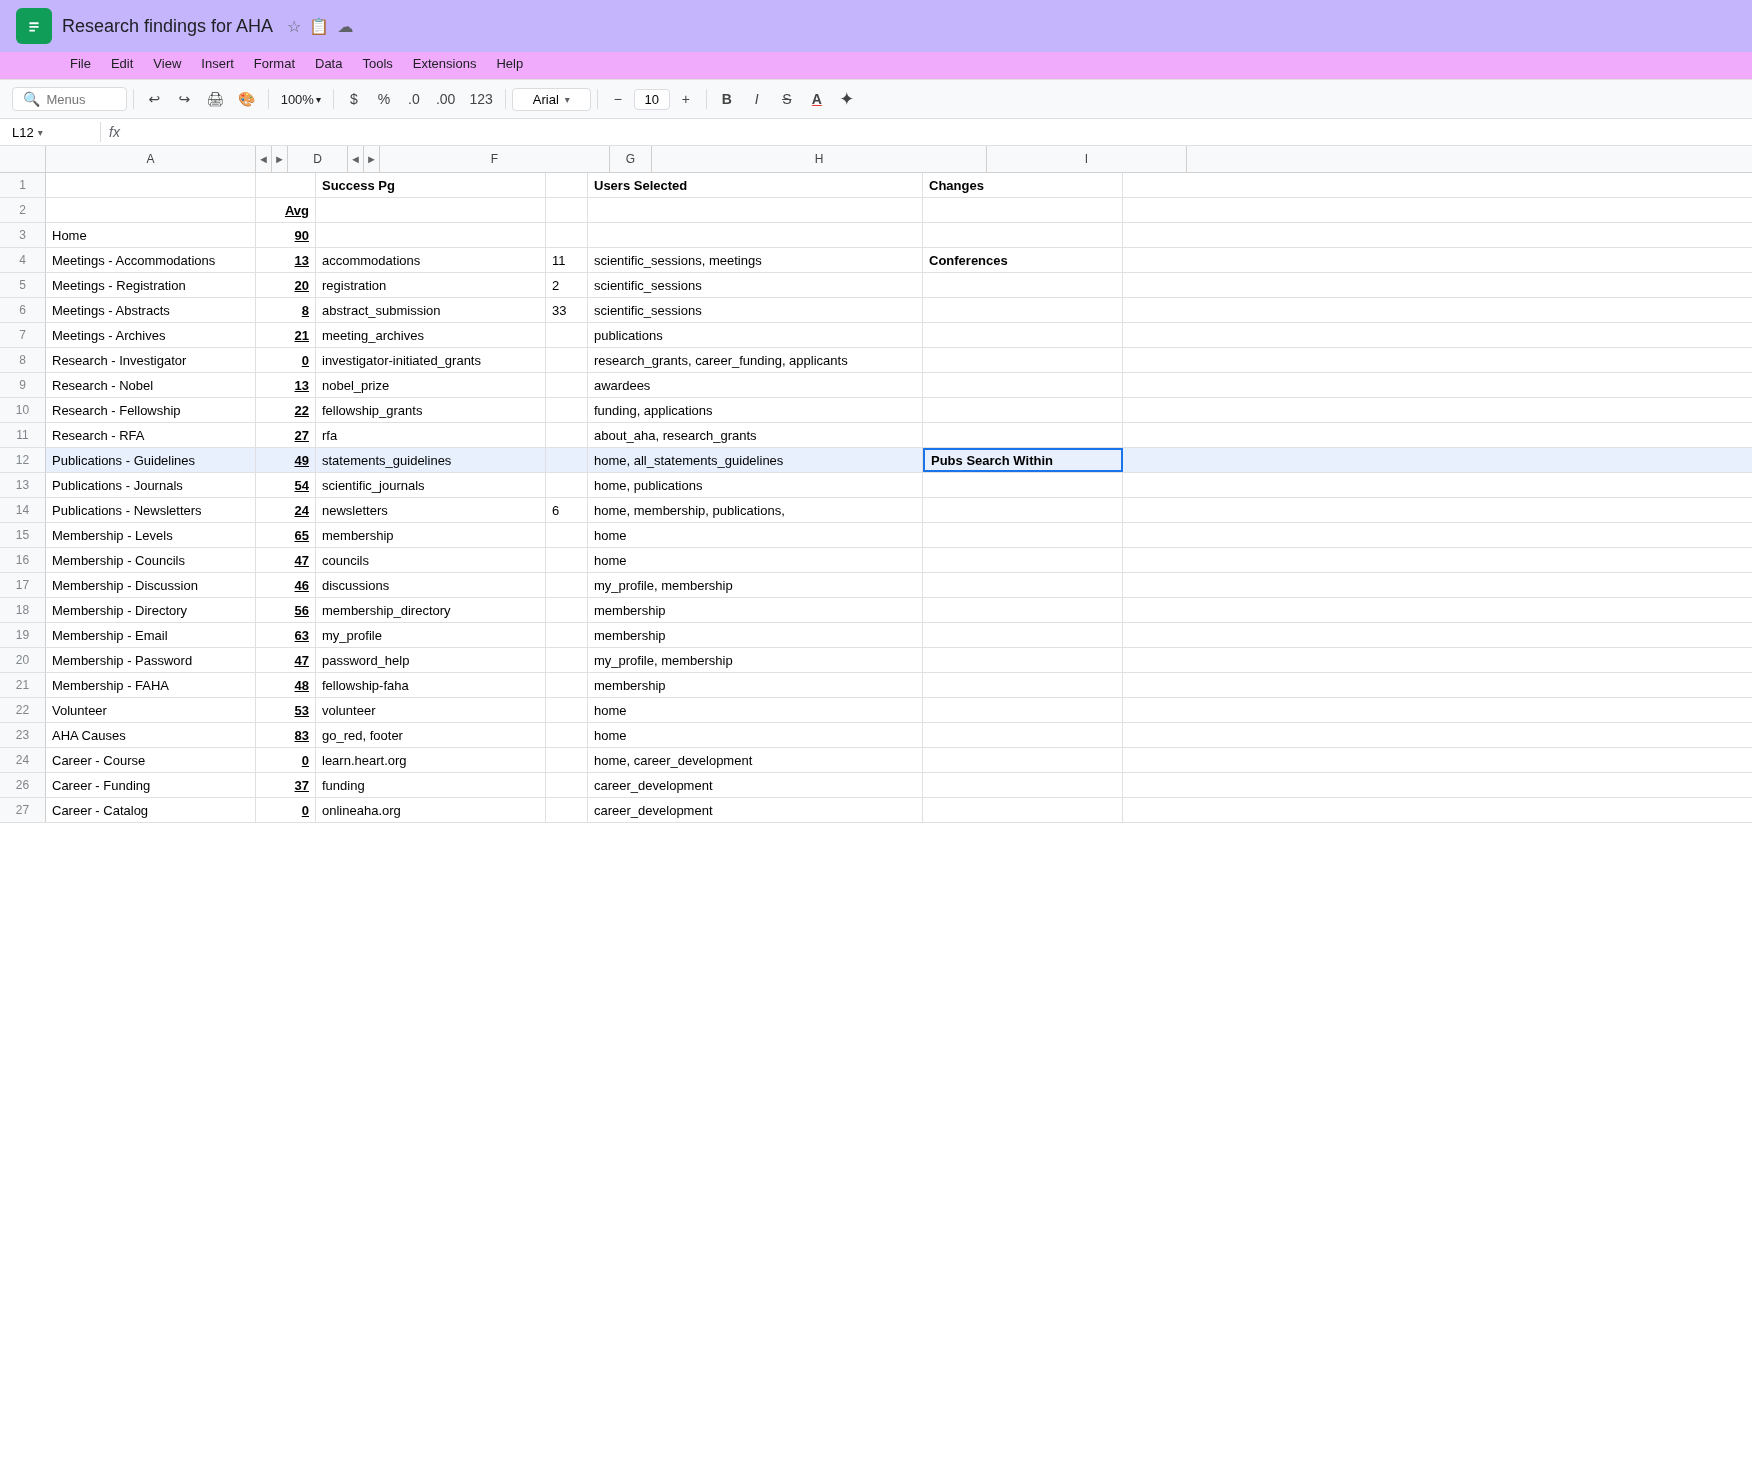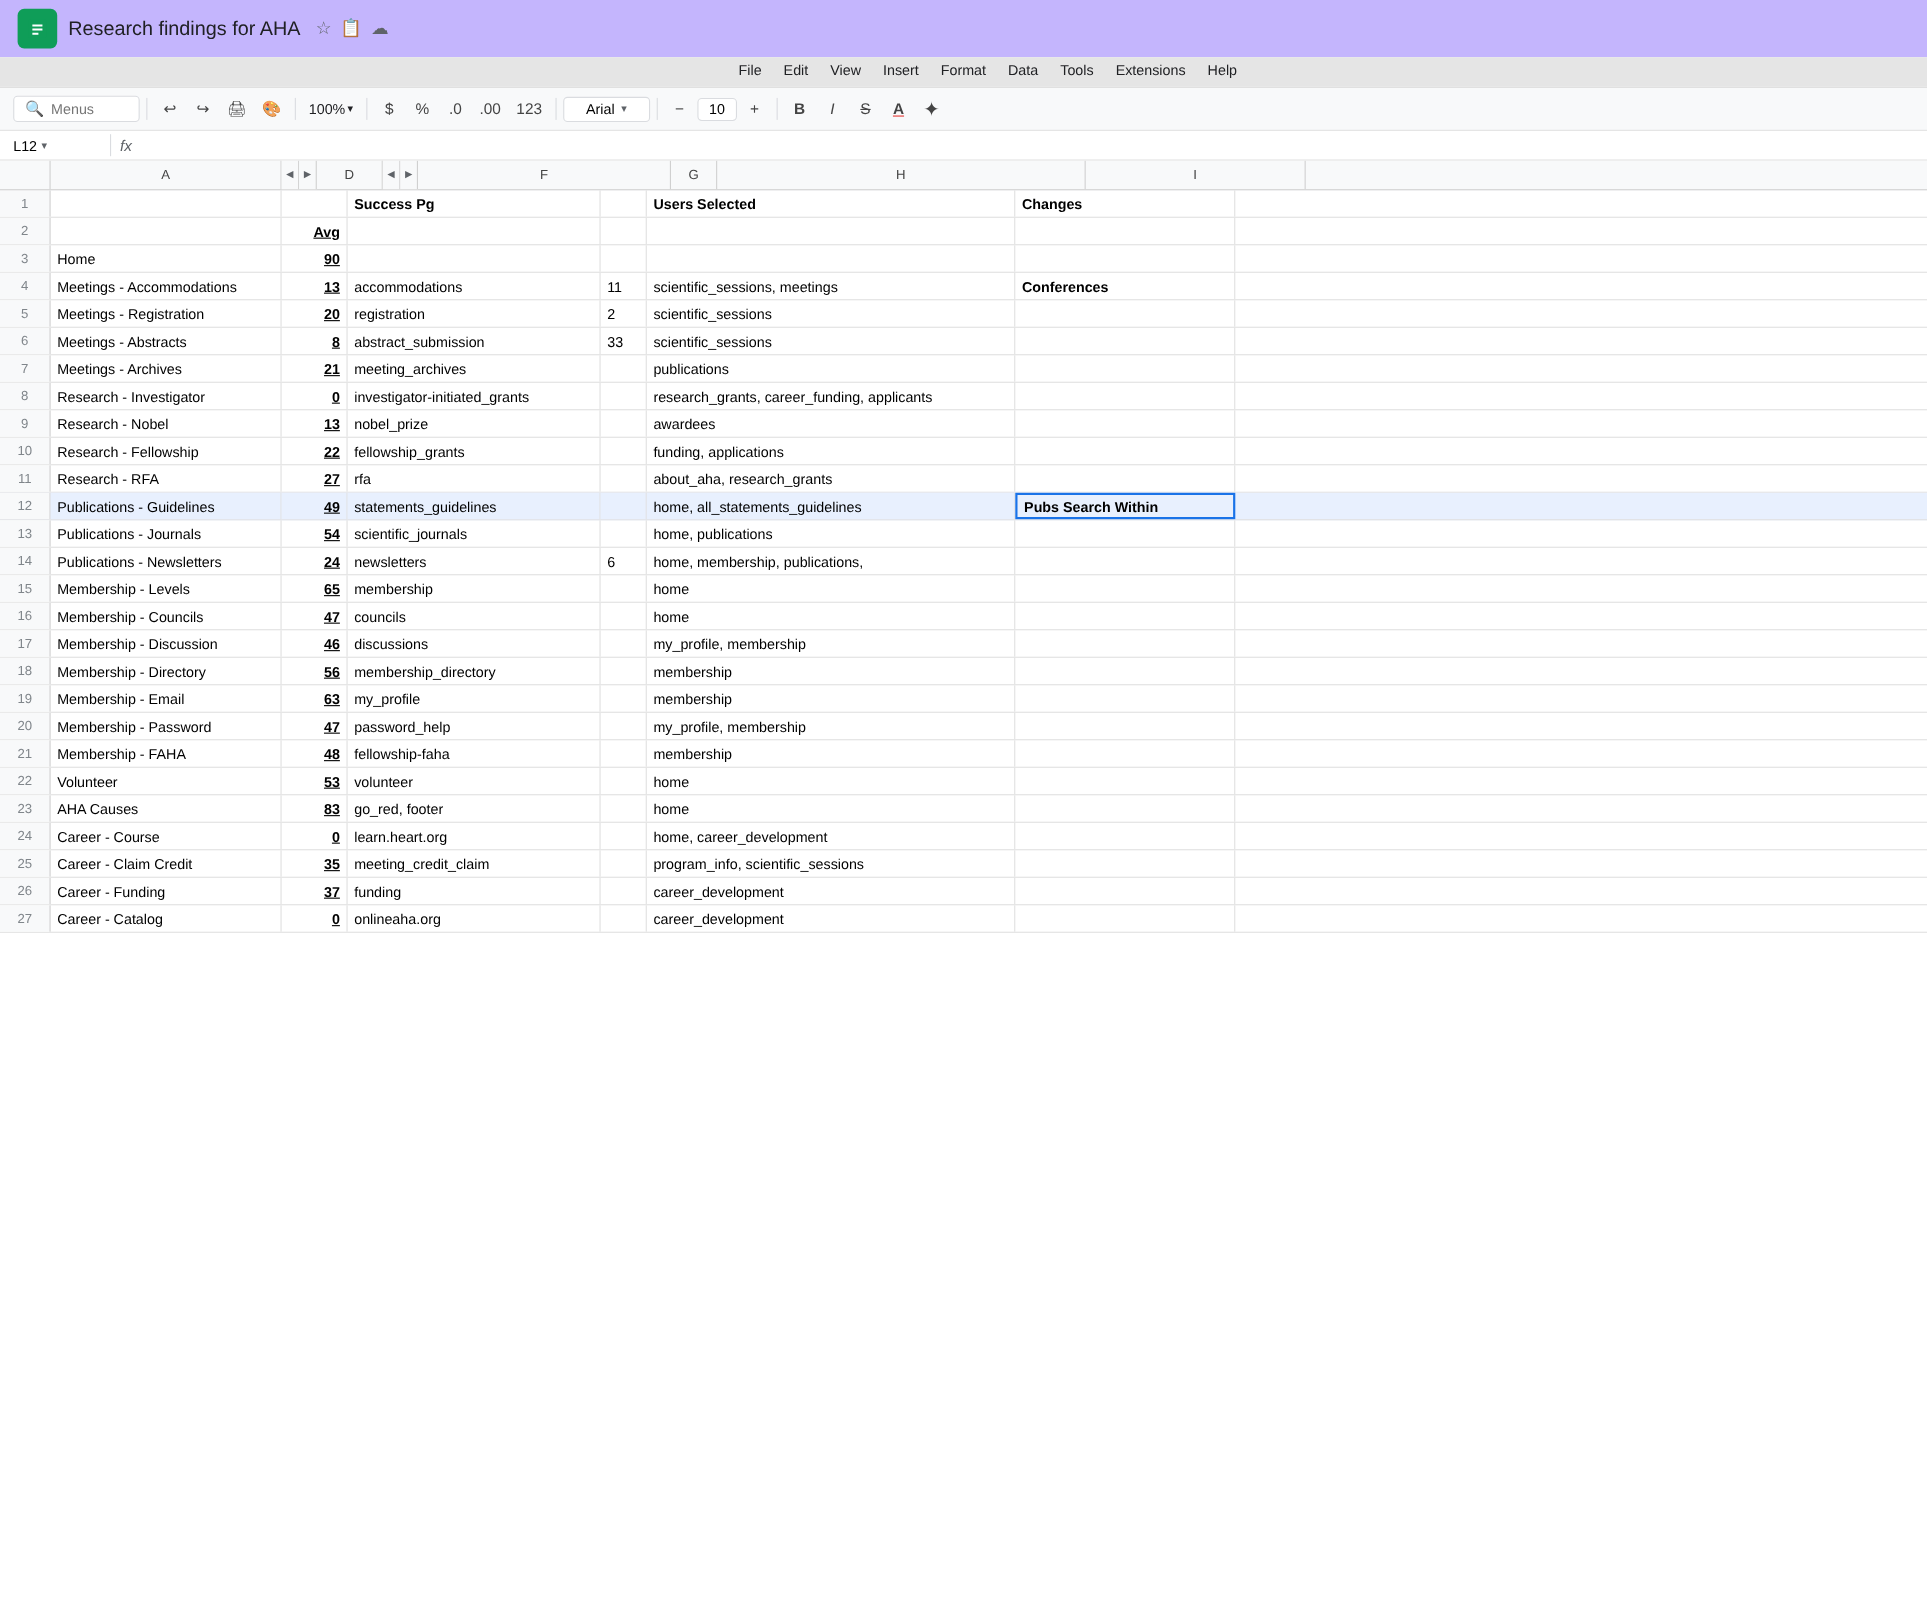--- a/index.html
+++ b/index.html
@@ -27,22 +27,21 @@
       font-weight: 400;
     }
     .title-icons { display: flex; gap: 8px; align-items: center; margin-left: 4px; }
     .title-icon { color: #5f6368; font-size: 16px; cursor: pointer; }
 
     
     .menu-bar {
       display: flex;
       gap: 0;
       padding: 0 16px 4px 60px;
-      background: #e5e5e5;
-      justify-content: center;
+      background: #f0abfc;
     }
     .menu-item {
       padding: 4px 10px;
       font-size: 13px;
       color: #202124;
       cursor: pointer;
       border-radius: 4px;
     }
 
     
@@ -538,29 +537,20 @@
       <div class="sheet-row">
         <div class="row-num">24</div>
         <div class="cell col-a">Career - Course</div>
         <div class="cell col-d bold-val right-align">0</div>
         <div class="cell col-f">learn.heart.org</div>
         <div class="cell col-g"></div>
         <div class="cell col-h">home, career_development</div>
         <div class="cell col-i"></div>
       </div>
       <div class="sheet-row">
-        <div class="row-num">25</div>
-        <div class="cell col-a">Career - Claim Credit</div>
-        <div class="cell col-d bold-val right-align">35</div>
-        <div class="cell col-f">meeting_credit_claim</div>
-        <div class="cell col-g"></div>
-        <div class="cell col-h">program_info, scientific_sessions</div>
-        <div class="cell col-i"></div>
-      </div>
-      <div class="sheet-row">
         <div class="row-num">26</div>
         <div class="cell col-a">Career - Funding</div>
         <div class="cell col-d bold-val right-align">37</div>
         <div class="cell col-f">funding</div>
         <div class="cell col-g"></div>
         <div class="cell col-h">career_development</div>
         <div class="cell col-i"></div>
       </div>
       <div class="sheet-row">
         <div class="row-num">27</div>

